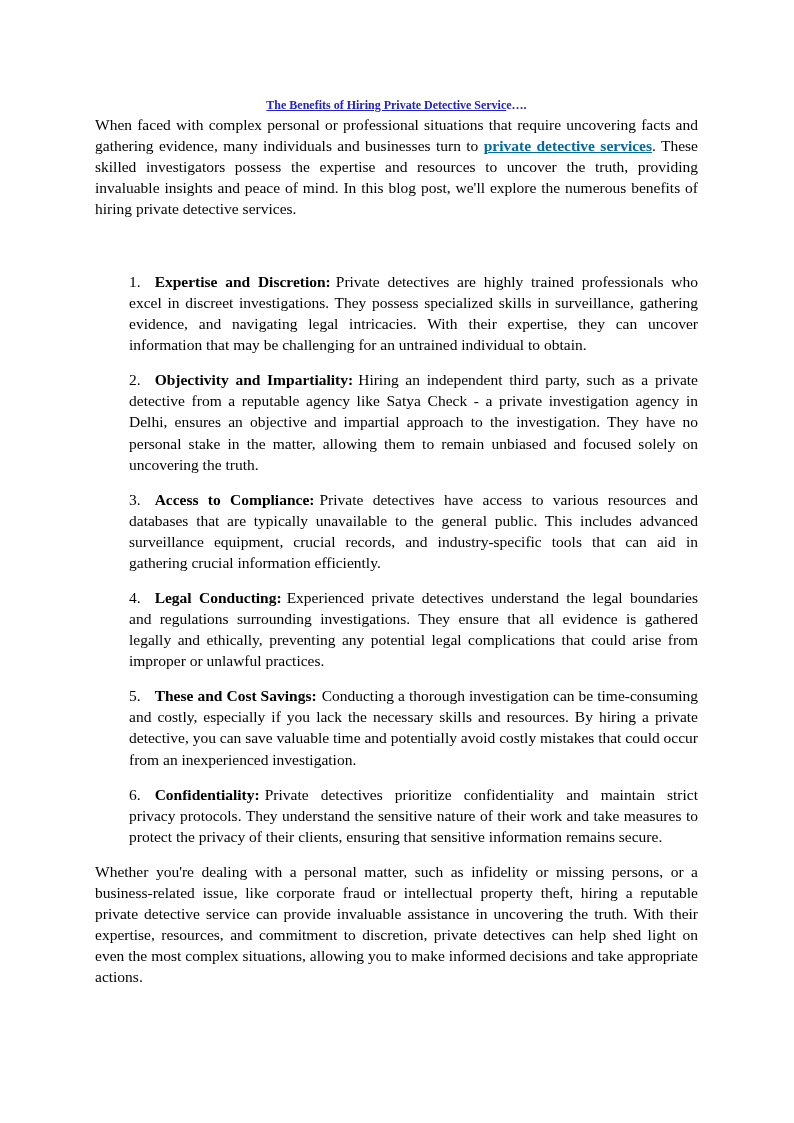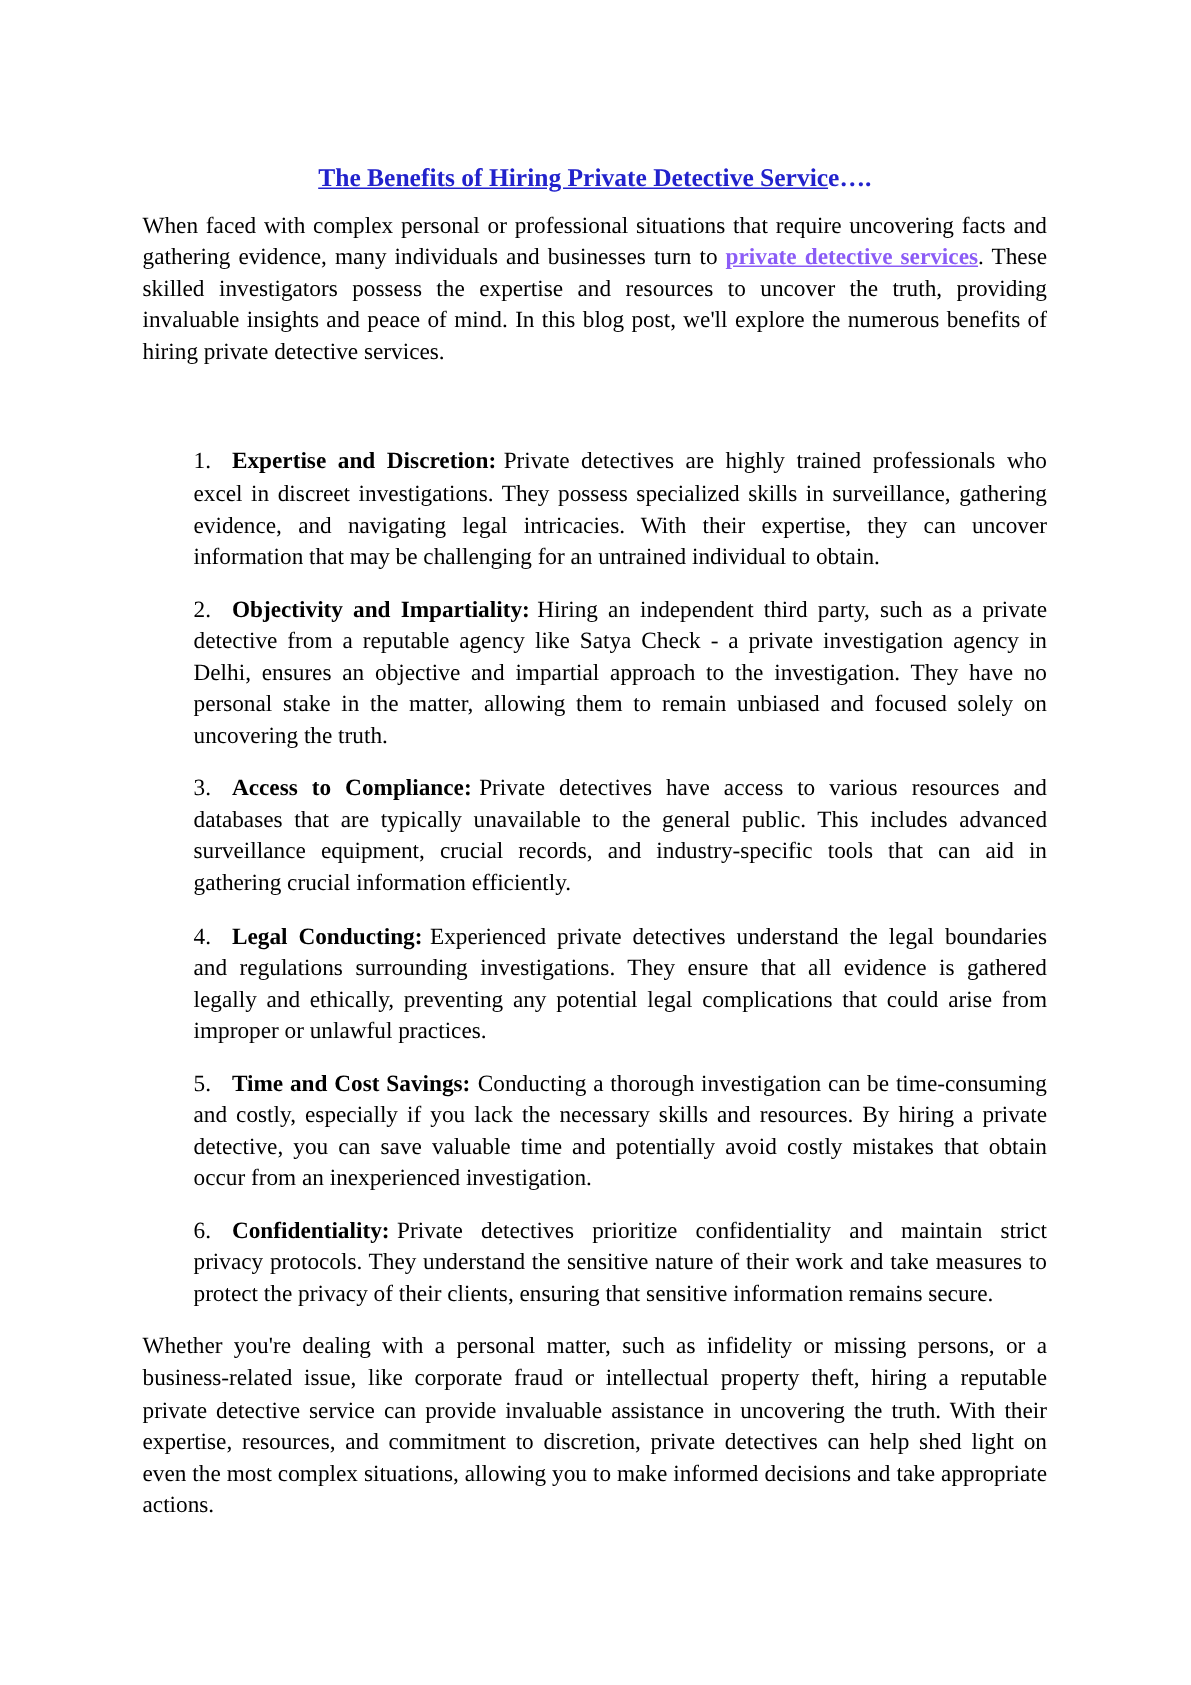--- a/index.html
+++ b/index.html
@@ -14,39 +14,39 @@
     box-sizing: border-box;
     background: #ffffff;
     padding: 98px 96px 40px 95px;
     font-family: "Liberation Serif", serif;
     font-size: 15.5px;
     line-height: 1.36;
     color: #000000;
     overflow: hidden;
   }
   .title {
-    margin: 10px;
+    margin: 0;
     text-align: center;
-    font-size: 17px;
+    font-size: 12px;
     font-weight: bold;
     color: #2222cc;
     line-height: 1.3;
   }
   .title .u {
     text-decoration: underline;
   }
   p.para {
     margin: 0;
     text-align: justify;
   }
   .intro {
     margin-top: 58px;
   }
   a.link {
-    color: #8b5cf6;
+    color: #0369a1;
     font-weight: bold;
     text-decoration: underline;
     cursor: pointer;
   }
   ol.benefits-list {
     list-style: none;
     margin: 52px 0 0 0;
     padding: 0 0 0 22px;
   }
   ol.benefits-list li {
@@ -71,19 +71,19 @@
 
   <h1 class="title"><span class="u">The Benefits of Hiring Private Detective Servic</span><span>e….</span></h1>
 
   <p class="para intro"><span>When faced with complex personal or professional situations that require uncovering facts and gathering evidence, many individuals and businesses turn to </span><a class="link">private detective services</a><span>. These skilled investigators possess the expertise and resources to uncover the truth, providing invaluable insights and peace of mind. In this blog post, we'll explore the numerous benefits of hiring private detective services.</span></p>
 
   <ol class="benefits-list">
     <li><span class="num">1.</span><span class="heading">Expertise and Discretion:</span><span>Private detectives are highly trained professionals who excel in discreet investigations. They possess specialized skills in surveillance, gathering evidence, and navigating legal intricacies. With their expertise, they can uncover information that may be challenging for an untrained individual to obtain.</span></li>
     <li><span class="num">2.</span><span class="heading">Objectivity and Impartiality:</span><span>Hiring an independent third party, such as a private detective from a reputable agency like Satya Check - a private investigation agency in Delhi, ensures an objective and impartial approach to the investigation. They have no personal stake in the matter, allowing them to remain unbiased and focused solely on uncovering the truth.</span></li>
     <li><span class="num">3.</span><span class="heading">Access to Compliance:</span><span>Private detectives have access to various resources and databases that are typically unavailable to the general public. This includes advanced surveillance equipment, crucial records, and industry-specific tools that can aid in gathering crucial information efficiently.</span></li>
     <li><span class="num">4.</span><span class="heading">Legal Conducting:</span><span>Experienced private detectives understand the legal boundaries and regulations surrounding investigations. They ensure that all evidence is gathered legally and ethically, preventing any potential legal complications that could arise from improper or unlawful practices.</span></li>
-    <li><span class="num">5.</span><span class="heading">Time and Cost Savings:</span><span>Conducting a thorough investigation can be time-consuming and costly, especially if you lack the necessary skills and resources. By hiring a private detective, you can save valuable time and potentially avoid costly mistakes that obtain occur from an inexperienced investigation.</span></li>
+    <li><span class="num">5.</span><span class="heading">These and Cost Savings:</span><span>Conducting a thorough investigation can be time-consuming and costly, especially if you lack the necessary skills and resources. By hiring a private detective, you can save valuable time and potentially avoid costly mistakes that could occur from an inexperienced investigation.</span></li>
     <li><span class="num">6.</span><span class="heading">Confidentiality:</span><span>Private detectives prioritize confidentiality and maintain strict privacy protocols. They understand the sensitive nature of their work and take measures to protect the privacy of their clients, ensuring that sensitive information remains secure.</span></li>
   </ol>
 
   <p class="para closing">Whether you're dealing with a personal matter, such as infidelity or missing persons, or a business-related issue, like corporate fraud or intellectual property theft, hiring a reputable private detective service can provide invaluable assistance in uncovering the truth. With their expertise, resources, and commitment to discretion, private detectives can help shed light on even the most complex situations, allowing you to make informed decisions and take appropriate actions.</p>
 
 </div>
 
 </body></html>

